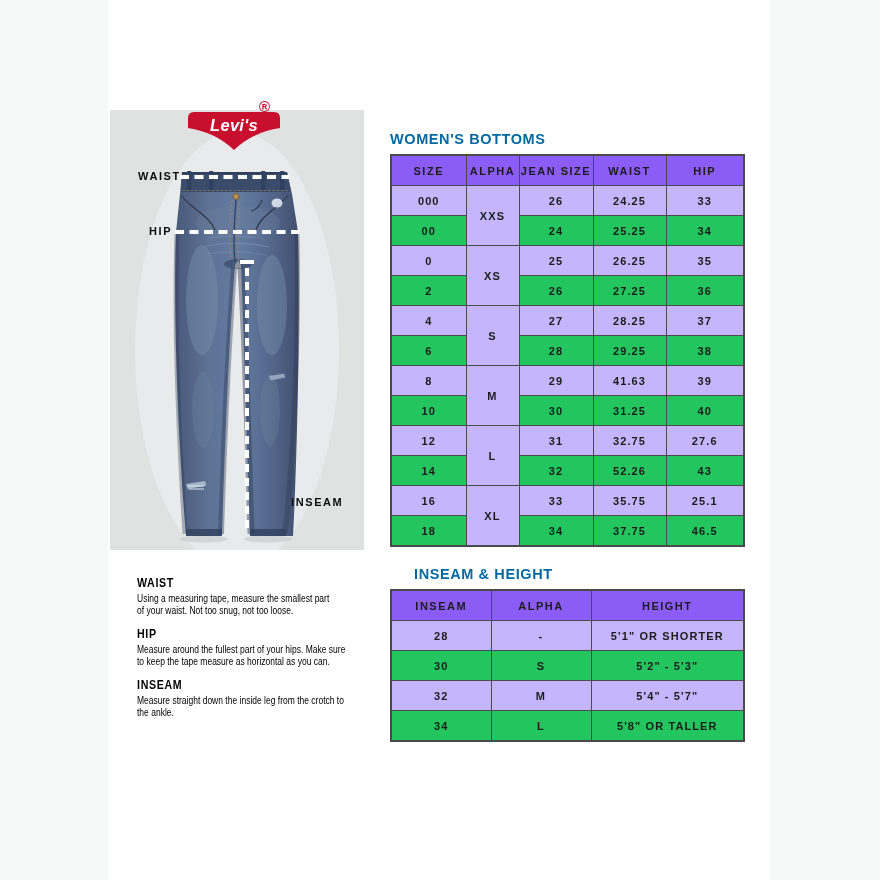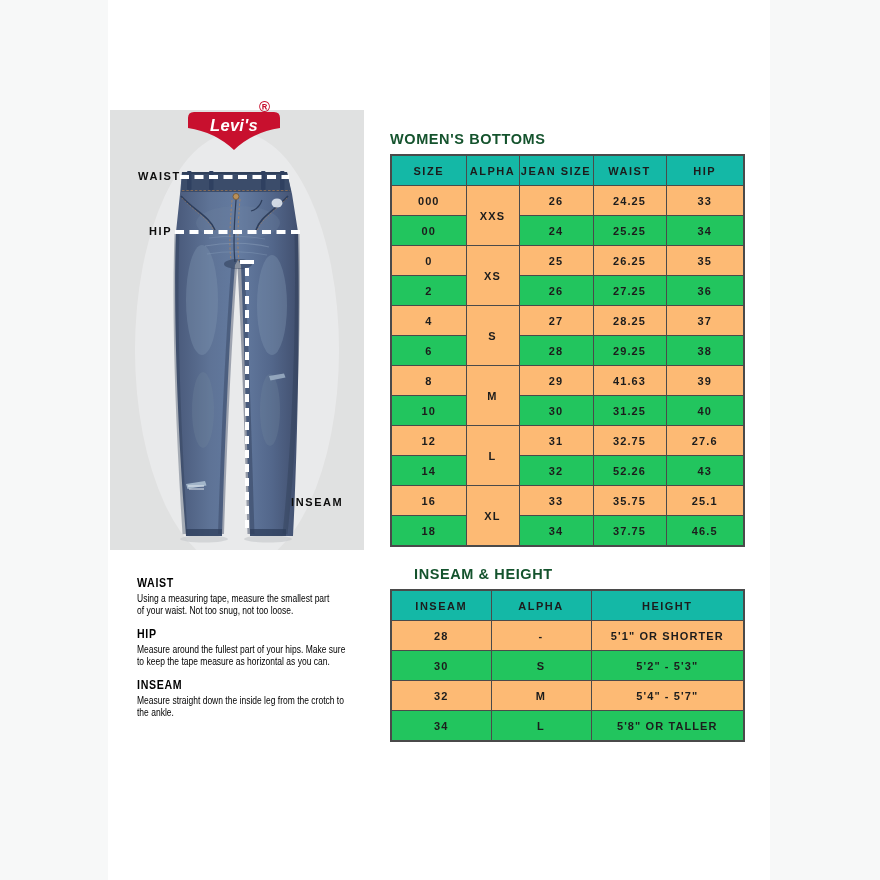--- a/index.html
+++ b/index.html
@@ -21,35 +21,35 @@
   .waist-pos{left:28px;top:60px;}
   .hip-pos{left:39px;top:115px;}
   .inseam-pos{left:181px;top:386px;}
 
   
   .guide{position:absolute;left:137px;top:576px;width:288px;transform:scaleX(.85);transform-origin:0 0;}
   .ghead{font-size:12.5px;font-weight:bold;letter-spacing:.8px;color:#000;margin:0 0 3px 0;}
   .gbody{font-size:10px;line-height:11.6px;color:#000;white-space:pre-line;margin:0 0 11px 0;}
 
   
-  .tbl-title{position:absolute;font-weight:bold;font-size:14.5px;letter-spacing:.6px;color:#14532d;}
+  .tbl-title{position:absolute;font-weight:bold;font-size:14.5px;letter-spacing:.6px;color:#0369a1;}
   .t1-title{left:390px;top:131px;}
   .t2-title{left:414px;top:566px;}
   table.sizes{position:absolute;border-collapse:collapse;table-layout:fixed;border:2px solid #4a4a4a;}
   .t1-pos{left:390px;top:154px;width:353px;}
   .t2-pos{left:390px;top:589px;width:353px;}
   .c75{width:75px;}.c53{width:53px;}.c74{width:74px;}.c73{width:73px;}.c78{width:78px;}
   .c100{width:100px;}.c153{width:153px;}
   .sizes th,.sizes td{
     border:1px solid #4a4a4a;height:29px;padding:0;text-align:center;vertical-align:middle;
     font-size:11px;font-weight:bold;letter-spacing:1.1px;color:#1c1c1c;
   }
-  .sizes thead th{background:#14b8a6;letter-spacing:1.5px;}
+  .sizes thead th{background:#8b5cf6;letter-spacing:1.5px;}
   tr.shade td{background:#22c55e;}
-  tr.light td{background:#fdba74;}
+  tr.light td{background:#c4b5fd;}
   td.alpha-merged{background:#ffffff;}
 </style>
 </head>
 <body>
 
 <div class="page">
   <div class="content-bg"></div>
 
   <div class="jeans-panel">
 

